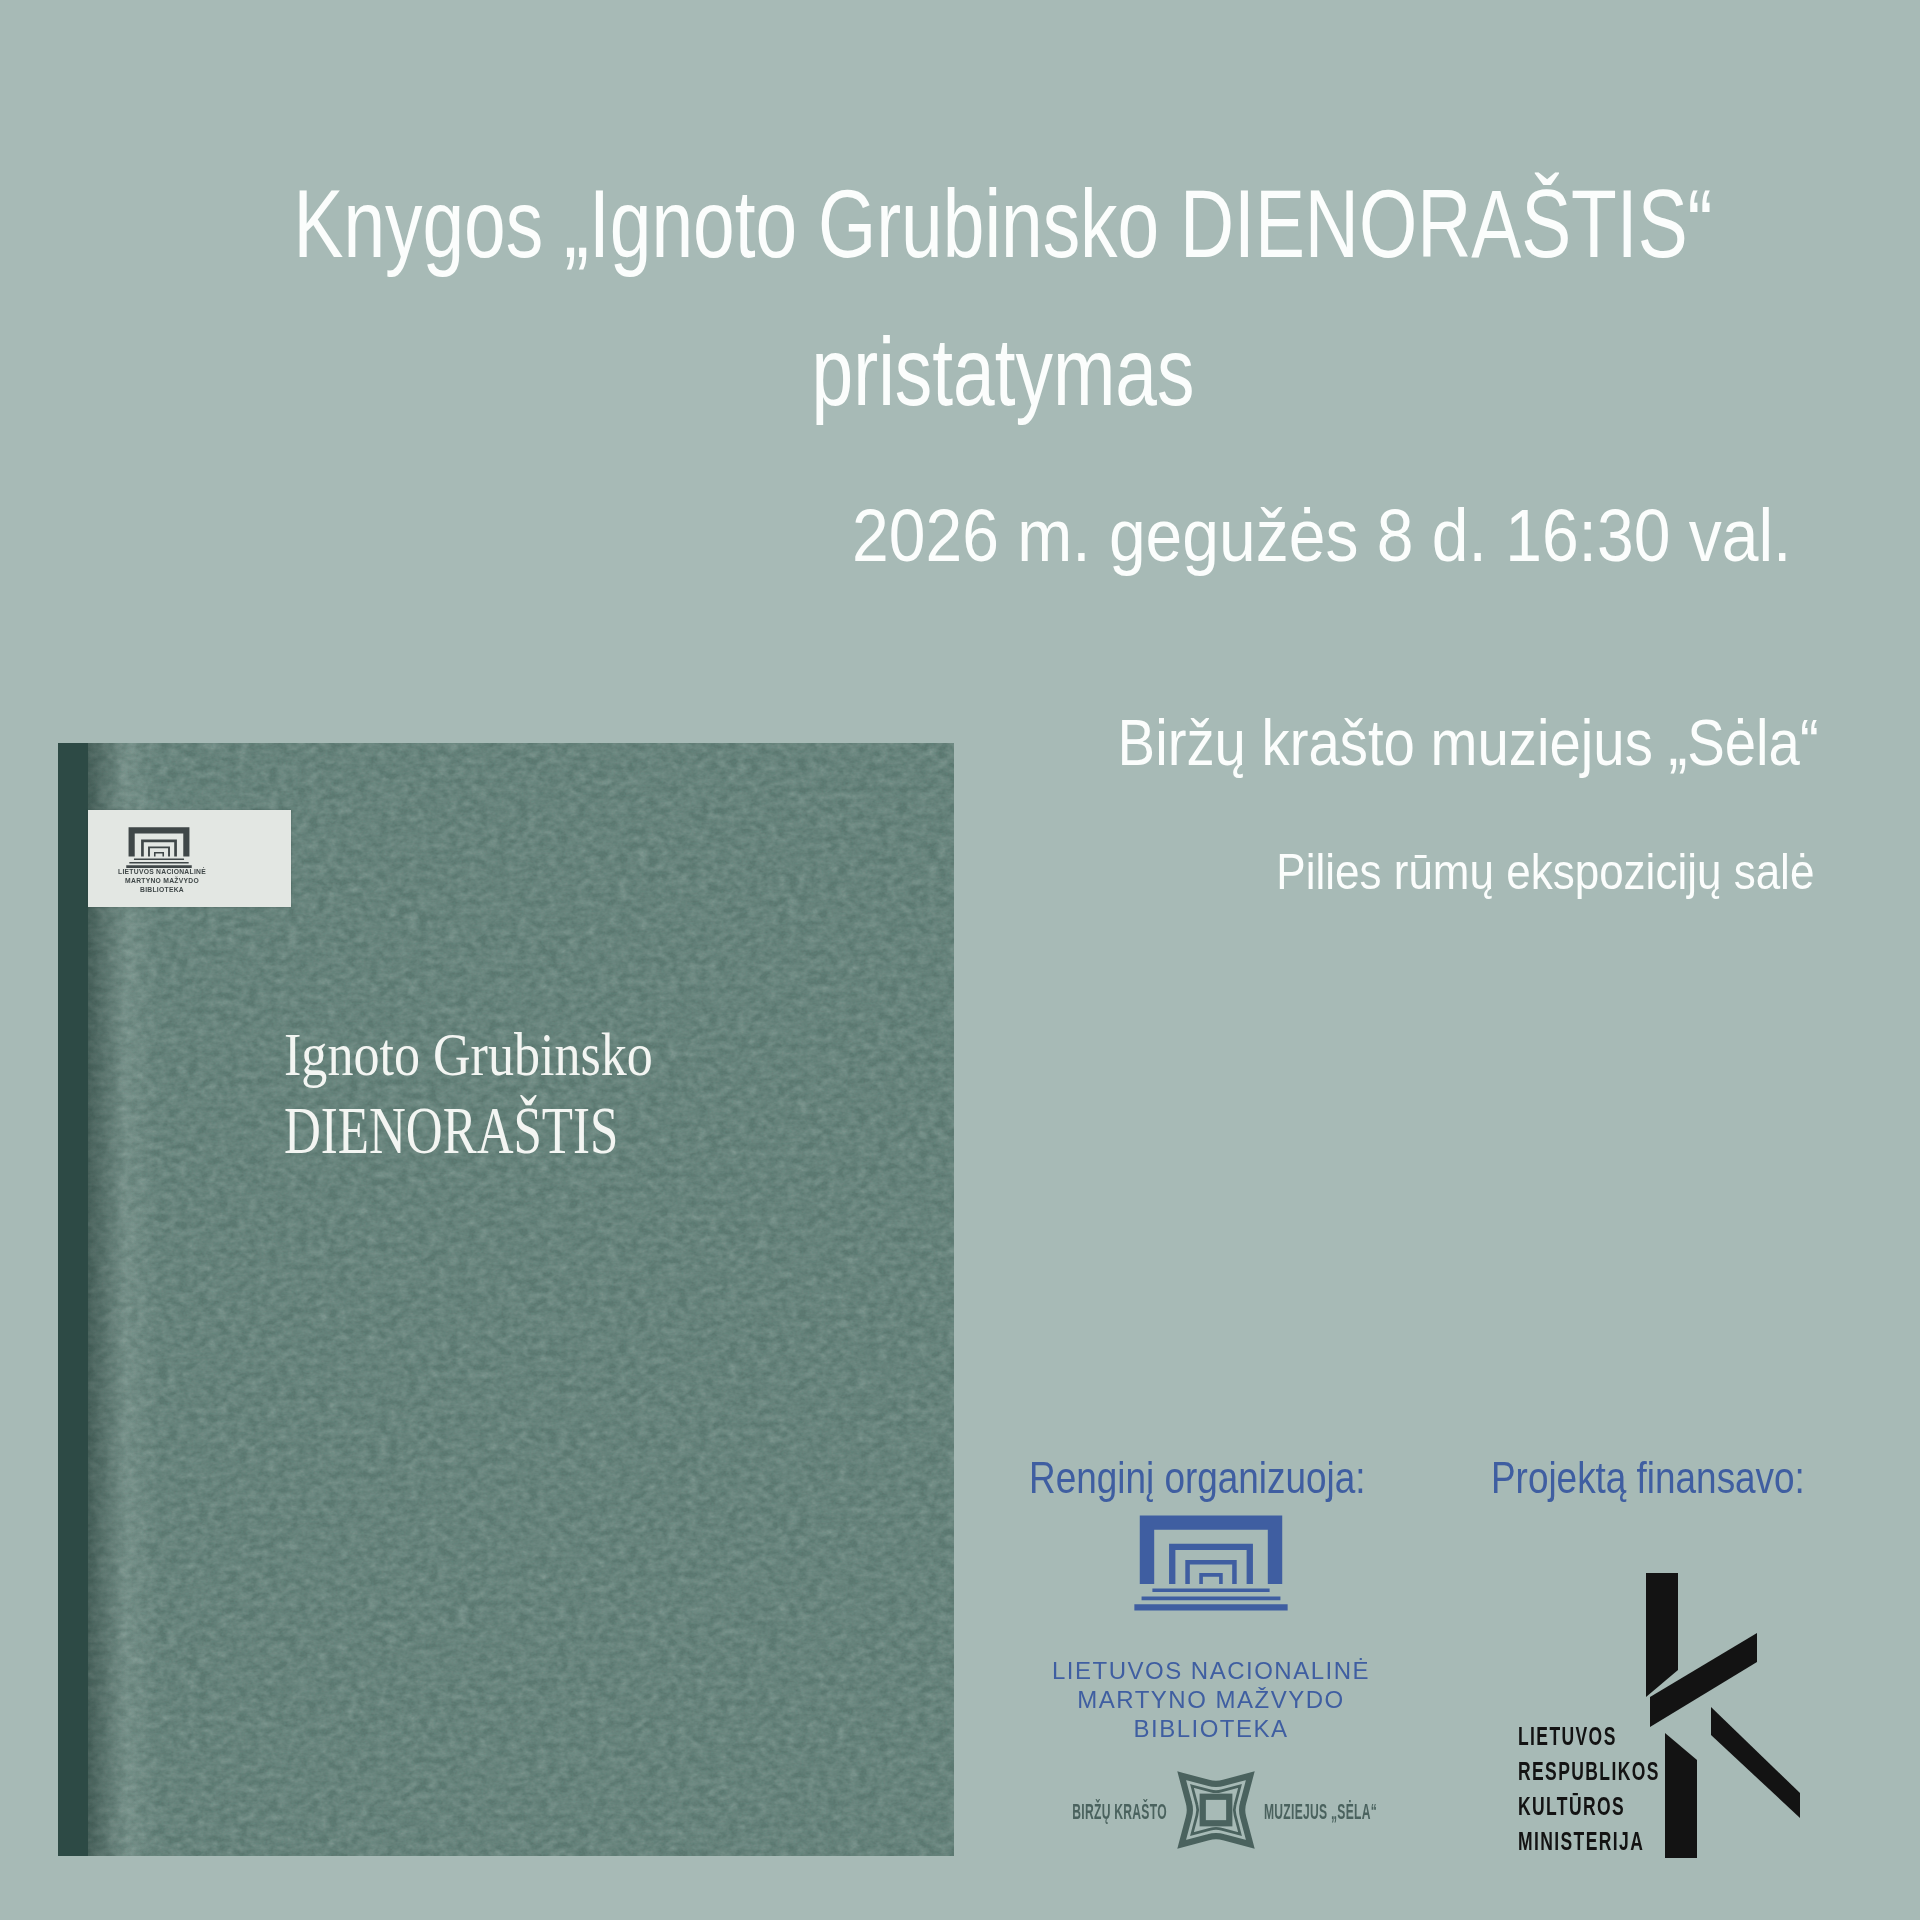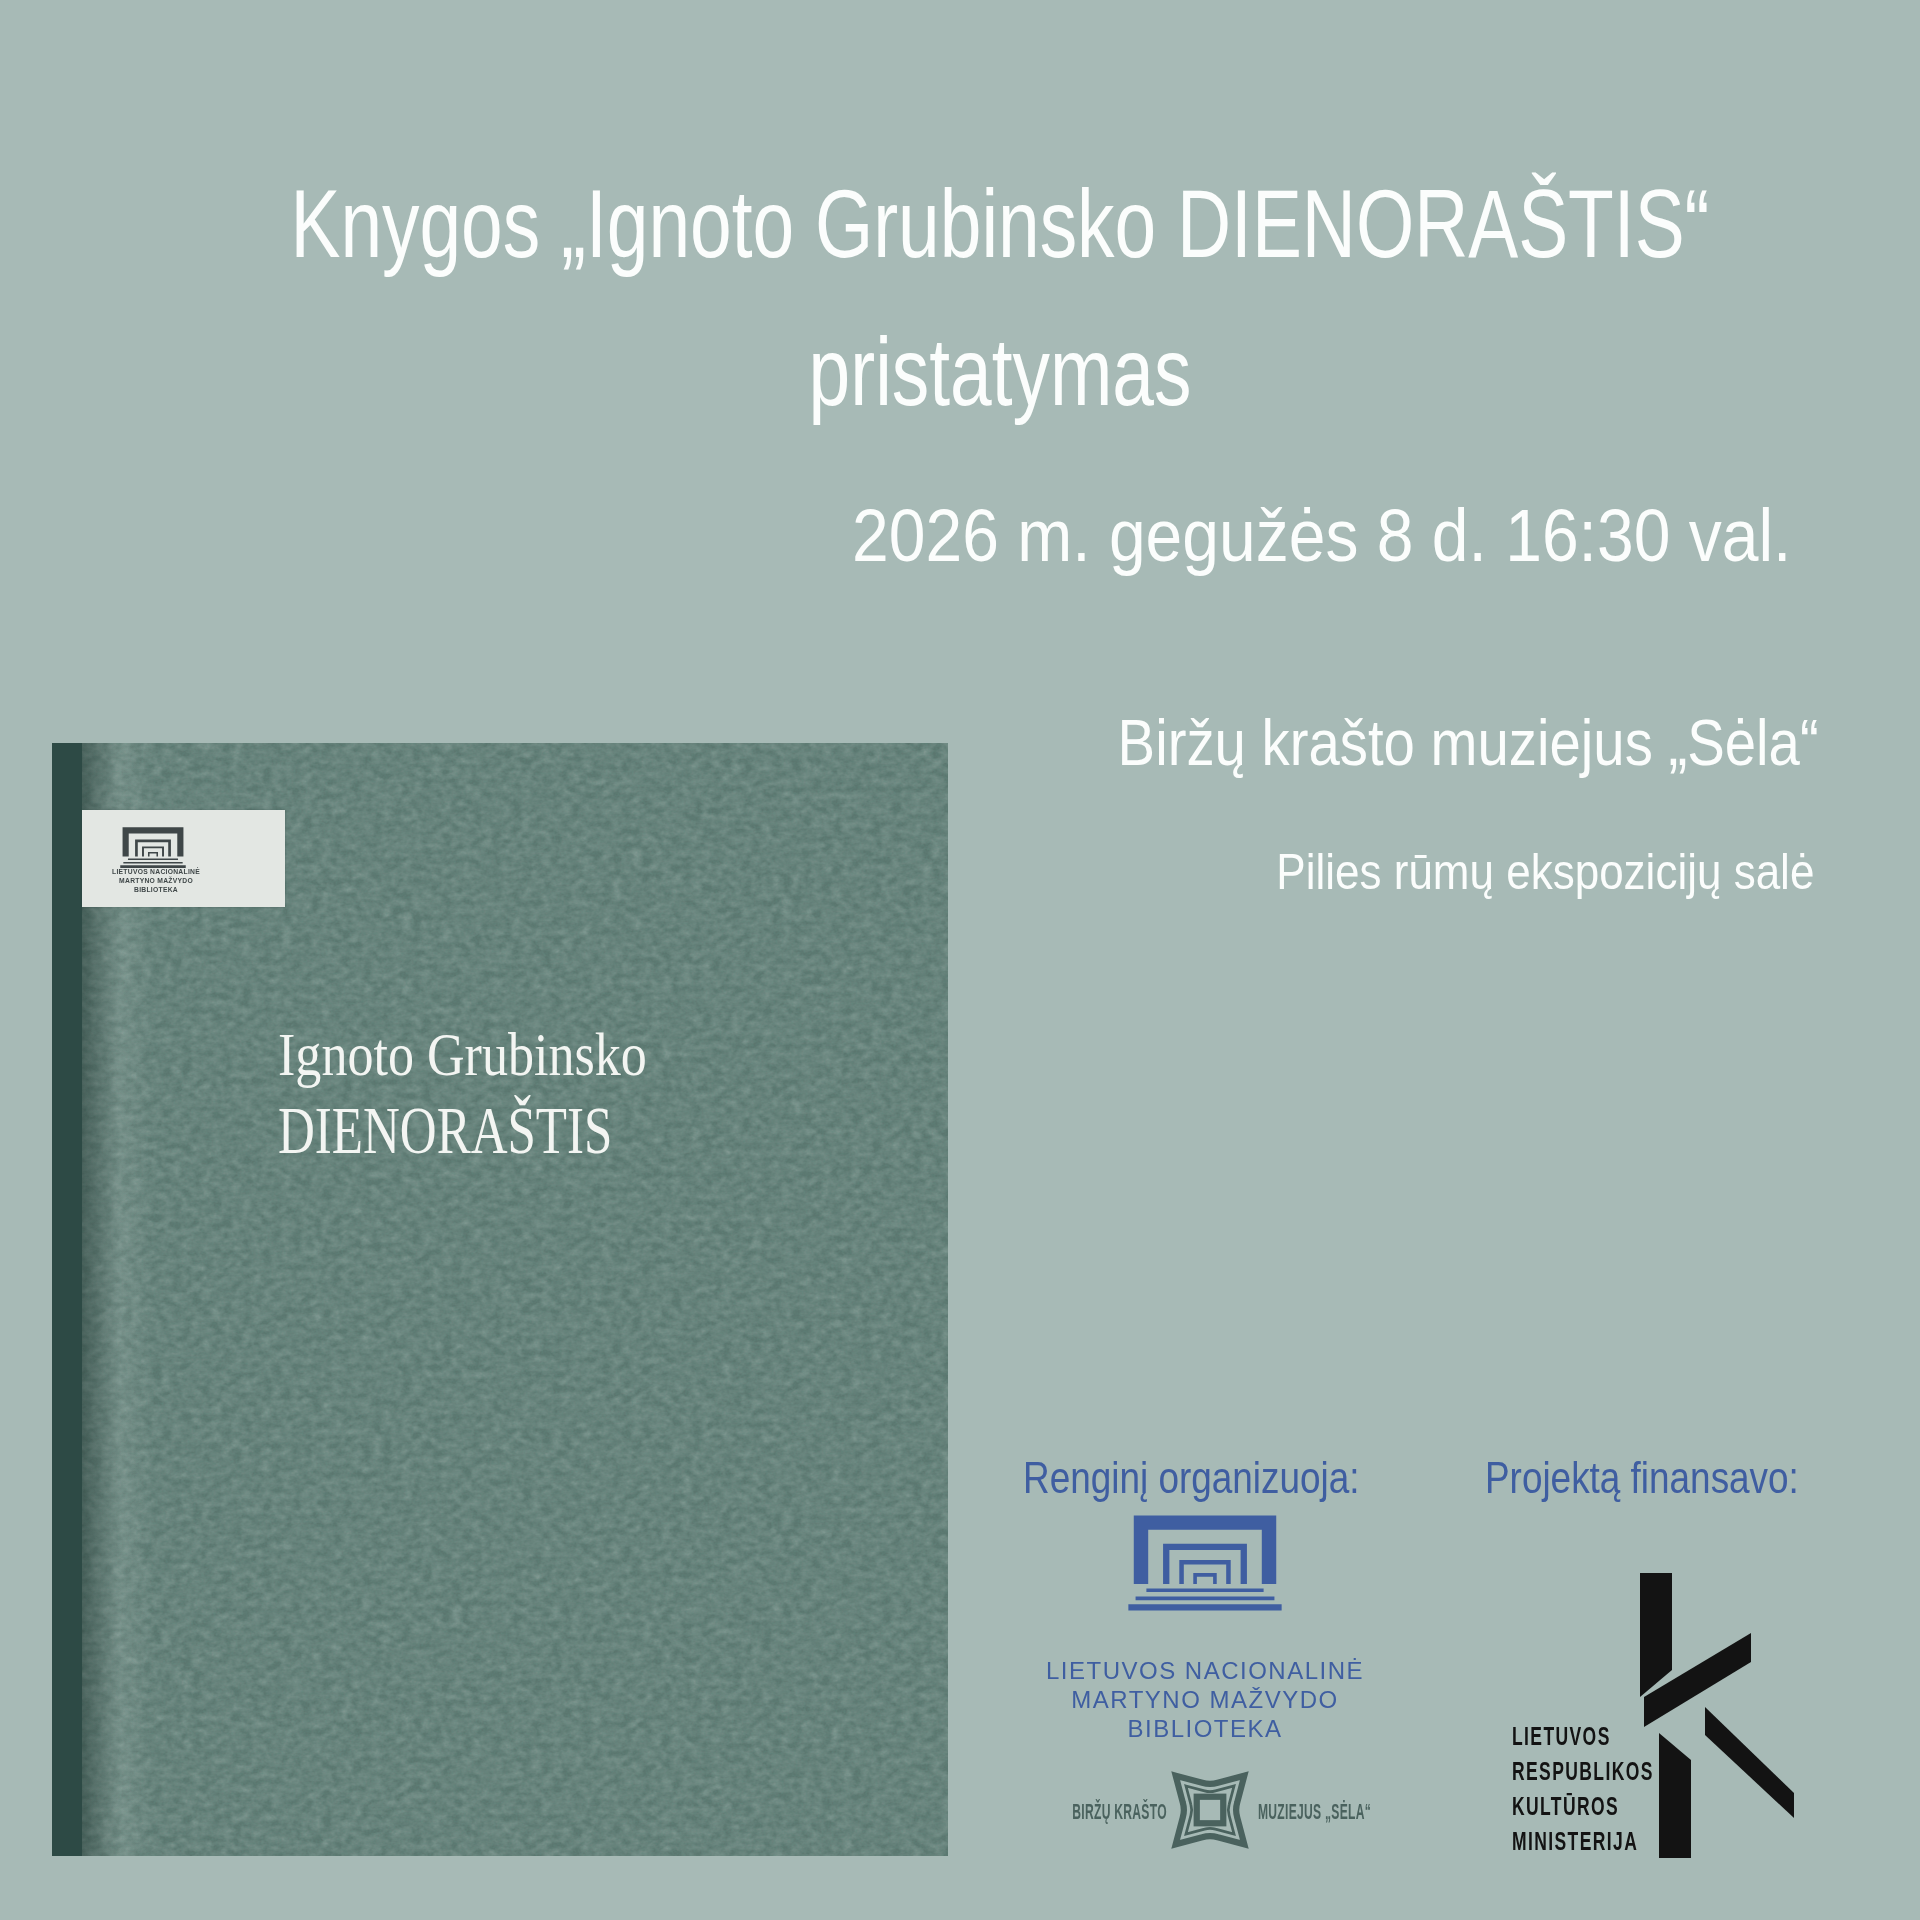--- a/index.html
+++ b/index.html
@@ -2,21 +2,21 @@
 <html style="--background: #a7bab6; --text_white: #fbfdfc; --accent_blue: #3f5ea1; --museum_teal: #4a625e; --ministry_black: #131313; --book_green: #5b766f; --book_spine: #2d4a45; --sticker: #e3e7e3; --sticker_text: #3f4748;"><head>
 <meta charset="utf-8">
 <style>
   html,body{margin:0;padding:0;}
   body{
     width:1920px;height:1920px;overflow:hidden;
     background:var(--background,#a7bab6);
     font-family:"Liberation Sans","DejaVu Sans",sans-serif;
     position:relative;
   }
-  #poster{position:absolute;inset:0;}
+  #poster{position:absolute;inset:0;margin-left:6px;}
   .abs{position:absolute;}
   .white{color:var(--text_white,#fbfdfc);}
   .blue{color:var(--accent_blue,#3f5ea1);}
   .teal{color:var(--museum_teal,#4a625e);}
   .cx88{transform:scaleX(.88);}
   .cx82{transform:scaleX(.82);}
   .cx78{transform:scaleX(.78);}
   .cx75{transform:scaleX(.75);}
   .cx70{transform:scaleX(.70);}
   .cx55{transform:scaleX(.55);}

